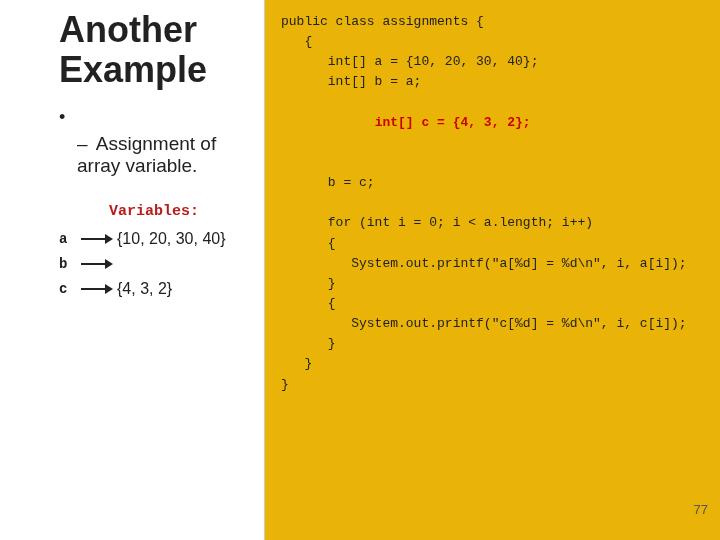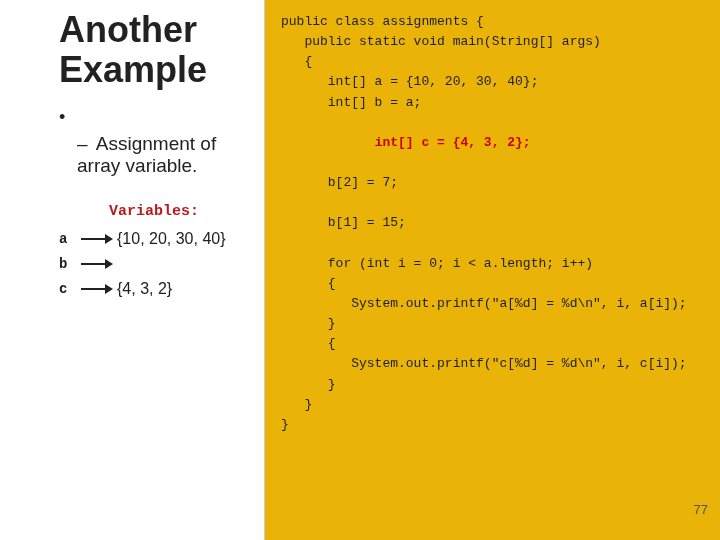--- a/index.html
+++ b/index.html
@@ -194,30 +194,28 @@
         </span>
         <span class="var-value">{4, 3, 2}</span>
       </div>
     </div>
 
   </div>
 
   <div class="right-panel">
 
     <div class="code-line"><span>public class assignments {</span></div>
-    <div class="code-line"><span>   public static void main(String[] args)</span></div>
     <div class="code-line"><span>   {</span></div>
     <div class="code-line"><span>      int[] a = {10, 20, 30, 40};</span></div>
     <div class="code-line"><span>      int[] b = a;</span></div>
     <div class="code-line">
       <span>      </span><span class="highlight-red">int[]</span><span class="highlight-red"> c = {4, 3, 2};</span>
     </div>
-    <div class="code-line"><span>      b[2] = 7;</span></div>
     <div class="code-line">&nbsp;</div>
-    <div class="code-line"><span>      b[1] = 15;</span></div>
+    <div class="code-line"><span>      b = c;</span></div>
     <div class="code-line">&nbsp;</div>
     <div class="code-line"><span>      for (int i = 0; i &lt; a.length; i++)</span></div>
     <div class="code-line"><span>      {</span></div>
     <div class="code-line"><span>         System.out.printf("a[%d] = %d\n", i, a[i]);</span></div>
     <div class="code-line"><span>      }</span></div>
     <div class="code-line"><span>      {</span></div>
     <div class="code-line"><span>         System.out.printf("c[%d] = %d\n", i, c[i]);</span></div>
     <div class="code-line"><span>      }</span></div>
     <div class="code-line"><span>   }</span></div>
     <div class="code-line"><span>}</span></div>

